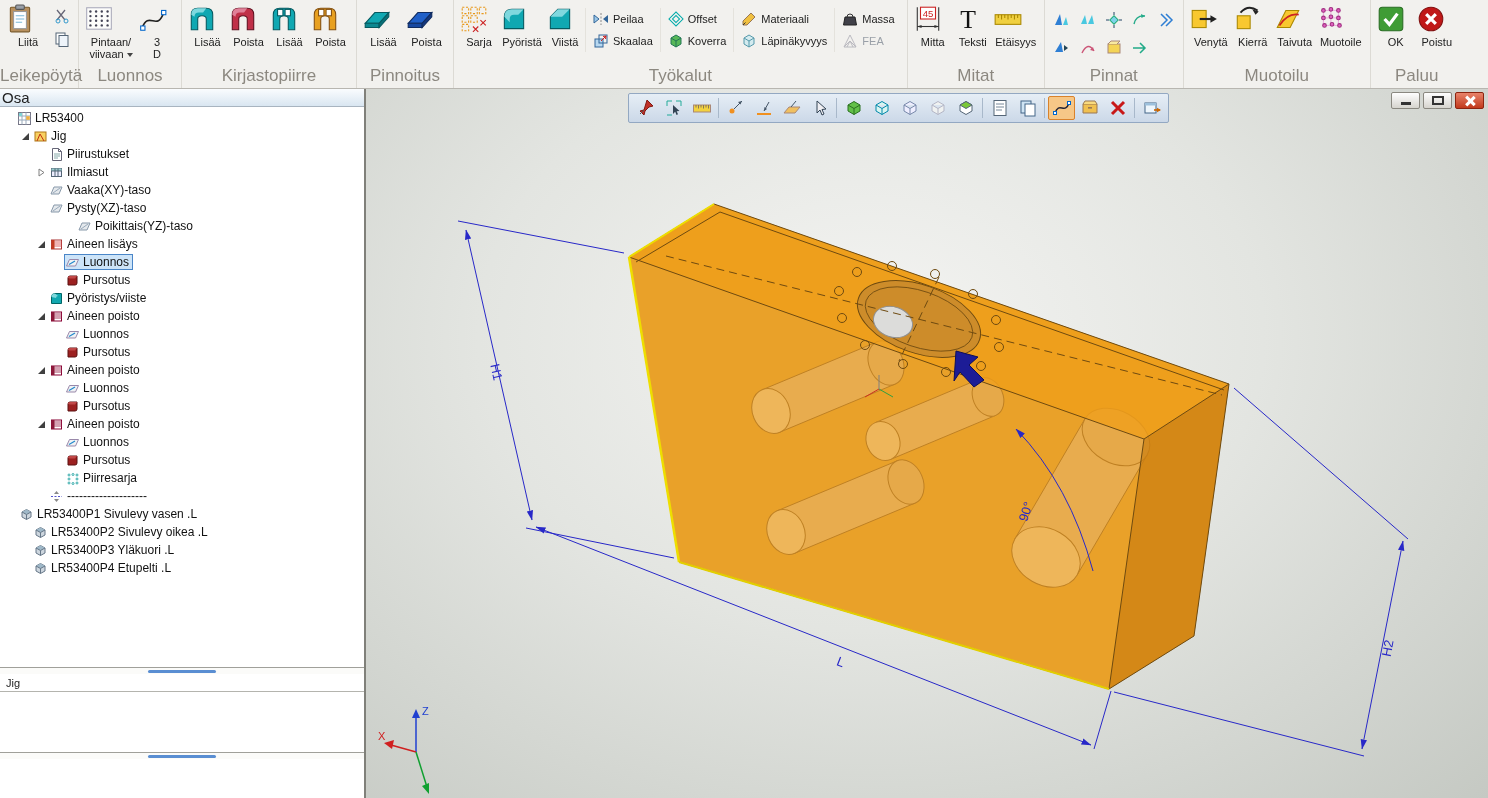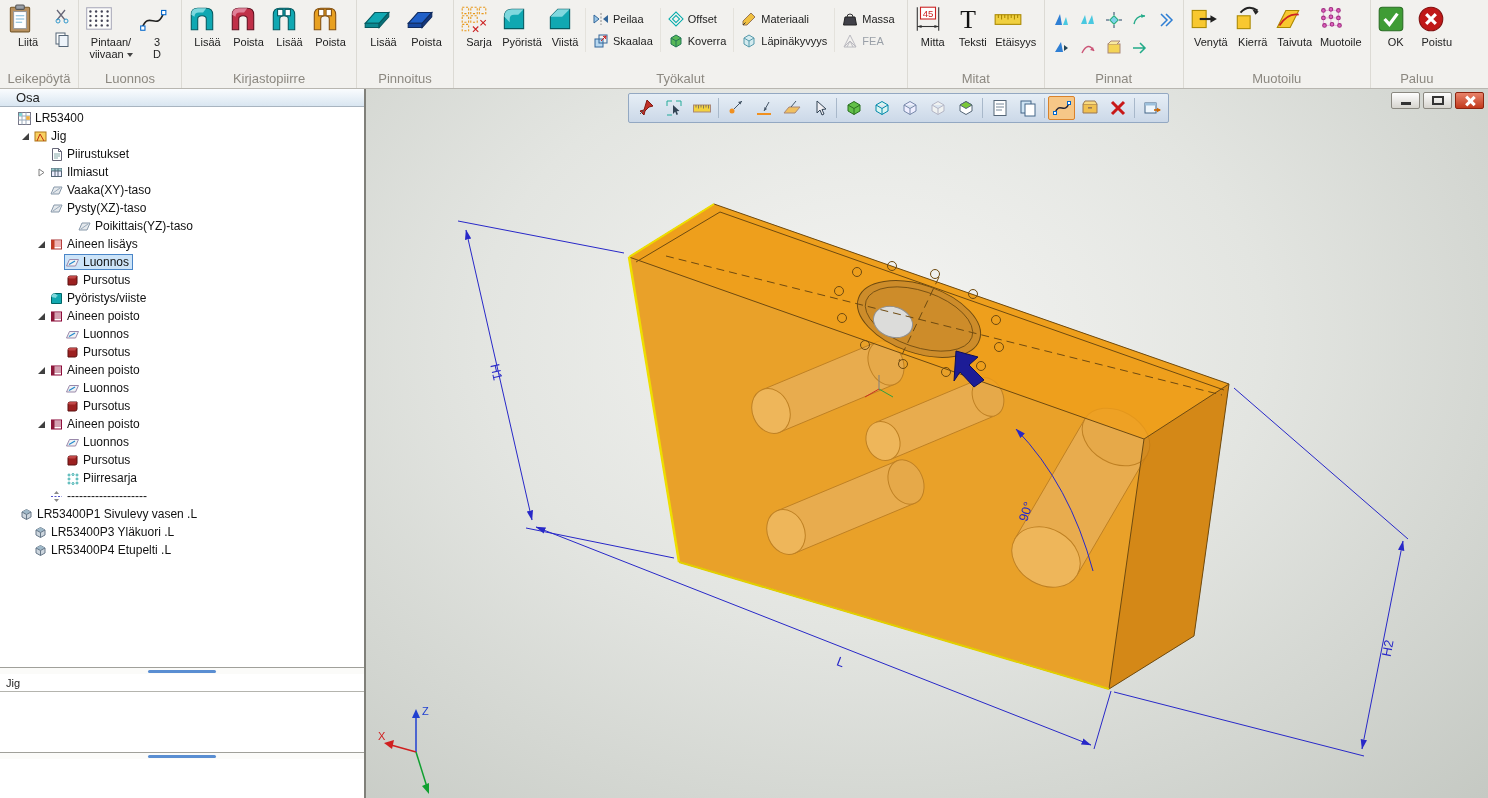--- a/index.html
+++ b/index.html
@@ -3,38 +3,38 @@
 <meta charset="utf-8">
 <style>
   *{margin:0;padding:0;box-sizing:border-box}
   html,body{width:1488px;height:798px;overflow:hidden;font-family:"Liberation Sans",sans-serif;background:#f0efec}
   .app{position:relative;width:1488px;height:798px}
 
   
   .ribbon{position:absolute;left:0;top:0;width:1488px;height:89px;background:#f2f1ee;border-bottom:1px solid #b8b6b0;display:flex;align-items:stretch}
   .rgroup{position:relative;border-right:1px solid #dcdad4;padding:2px 5px 15px 5px}
   .gbody{display:flex;align-items:flex-start;height:70px}
-  .glabel{position:absolute;bottom:2px;left:0;right:0;text-align:center;font-size:13px;color:#8c8880;white-space:nowrap}
+  .glabel{position:absolute;bottom:2px;left:0;right:0;text-align:center;font-size:17px;color:#8c8880;white-space:nowrap}
   .bigbtn{width:46px;display:flex;flex-direction:column;font-size:11px;color:#222;padding-top:2px;cursor:default;text-align:center}
   .bigbtn .cap{line-height:12px}
   .icon28{width:30px;height:30px;margin-bottom:2px;flex:0 0 30px}
   .icon16{width:16px;height:16px;flex:0 0 16px}
   .minicol{display:flex;flex-direction:column;gap:3px;margin-top:4px}
   .minibtn{width:22px;height:20px;display:flex;align-items:center;justify-content:center}
   .smallbtn{display:flex;align-items:center;gap:4px;font-size:11px;color:#222;height:22px;padding:0 3px;white-space:nowrap}
   .smallbtn.disabled{color:#9aa0a8}
   .tcol{display:flex;flex-direction:column;margin-top:6px;border-left:1px solid #e4e2dc;padding:0 4px}
   .ddarrow{display:inline-block;width:0;height:0;border-left:3px solid transparent;border-right:3px solid transparent;border-top:4px solid #444;margin-left:3px;vertical-align:middle}
   .pingrid{display:grid;grid-template-rows:26px 26px;grid-auto-flow:column;gap:2px;margin-top:6px}
   .pbtn{width:24px;height:24px;display:flex;align-items:center;justify-content:center}
   .icon18{width:18px;height:18px}
 
   
   .leftpanel{position:absolute;left:0;top:89px;width:366px;height:709px;background:#fff;border-right:2px solid #80807a;display:flex;flex-direction:column}
-  .phead{height:18px;background:linear-gradient(#fafcfe,#d9e6f1);border-bottom:1px solid #a8b4c0;font-size:13px;color:#222;display:flex;align-items:center;padding:0 16px;flex:0 0 18px}
+  .phead{height:18px;background:linear-gradient(#fafcfe,#d9e6f1);border-bottom:1px solid #a8b4c0;font-size:15px;color:#222;display:flex;align-items:center;padding:0 2px;flex:0 0 18px}
   .treepane{flex:0 0 560px;overflow:hidden;padding-top:2px}
   .trow{height:18px;display:flex;align-items:center;font-size:12px;color:#111;white-space:nowrap}
   .tarrow{width:14px;height:14px;display:inline-flex;align-items:center;justify-content:center;flex:0 0 14px}
   .ticon{width:15px;height:14px;display:inline-flex;align-items:center;justify-content:center;flex:0 0 15px}
   .ticon svg{width:13px;height:13px}
   .twrap{display:inline-flex;align-items:center;gap:3px;padding:0 3px 0 0;border:1px solid transparent}
   .twrap.tsel{background:#cde4f8;border-color:#4a86c8}
   .splitter{flex:0 0 7px;border-top:1px solid #a0a09a;position:relative;background:#fbfbf9}
   .splitter .grip{position:absolute;left:50%;top:2px;transform:translateX(-50%);width:68px;height:3px;background:#5a8ed2;border-radius:2px}
   .jigrow{flex:0 0 18px;border-bottom:1px solid #b4b4ae;display:flex;align-items:center;font-size:11px;padding:0 6px;color:#222;background:#fff}
@@ -761,20 +761,33 @@
           <span class="tarrow"></span>
           <span class="twrap">
             <span class="ticon">
               <svg viewBox="0 0 13 13">
                 <path d="M2,4 L6.5,1.5 L11,4 V9 L6.5,11.5 L2,9 Z" fill="#cdd6de" stroke="#667788"></path>
                 <path d="M2,4 L6.5,1.5 L11,4 L6.5,6.5 Z" fill="#9fb8c8"></path>
                 <path d="M2,4 L6.5,6.5 L11,4 M6.5,6.5 V11.5" stroke="#667788" fill="none"></path>
               </svg>
             </span>
             <span>LR53400P1 Sivulevy vasen .L</span>
+          </span>
+        </div>
+        <div class="trow" style="padding-left: 18px;">
+          <span class="tarrow"></span>
+          <span class="twrap">
+            <span class="ticon">
+              <svg viewBox="0 0 13 13">
+                <path d="M2,4 L6.5,1.5 L11,4 V9 L6.5,11.5 L2,9 Z" fill="#cdd6de" stroke="#667788"></path>
+                <path d="M2,4 L6.5,1.5 L11,4 L6.5,6.5 Z" fill="#9fb8c8"></path>
+                <path d="M2,4 L6.5,6.5 L11,4 M6.5,6.5 V11.5" stroke="#667788" fill="none"></path>
+              </svg>
+            </span>
+            <span>LR53400P2 Sivulevy oikea .L</span>
           </span>
         </div>
         <div class="trow" style="padding-left: 18px;">
           <span class="tarrow"></span>
           <span class="twrap">
             <span class="ticon">
               <svg viewBox="0 0 13 13">
                 <path d="M2,4 L6.5,1.5 L11,4 V9 L6.5,11.5 L2,9 Z" fill="#cdd6de" stroke="#667788"></path>
                 <path d="M2,4 L6.5,1.5 L11,4 L6.5,6.5 Z" fill="#9fb8c8"></path>
                 <path d="M2,4 L6.5,6.5 L11,4 M6.5,6.5 V11.5" stroke="#667788" fill="none"></path>

